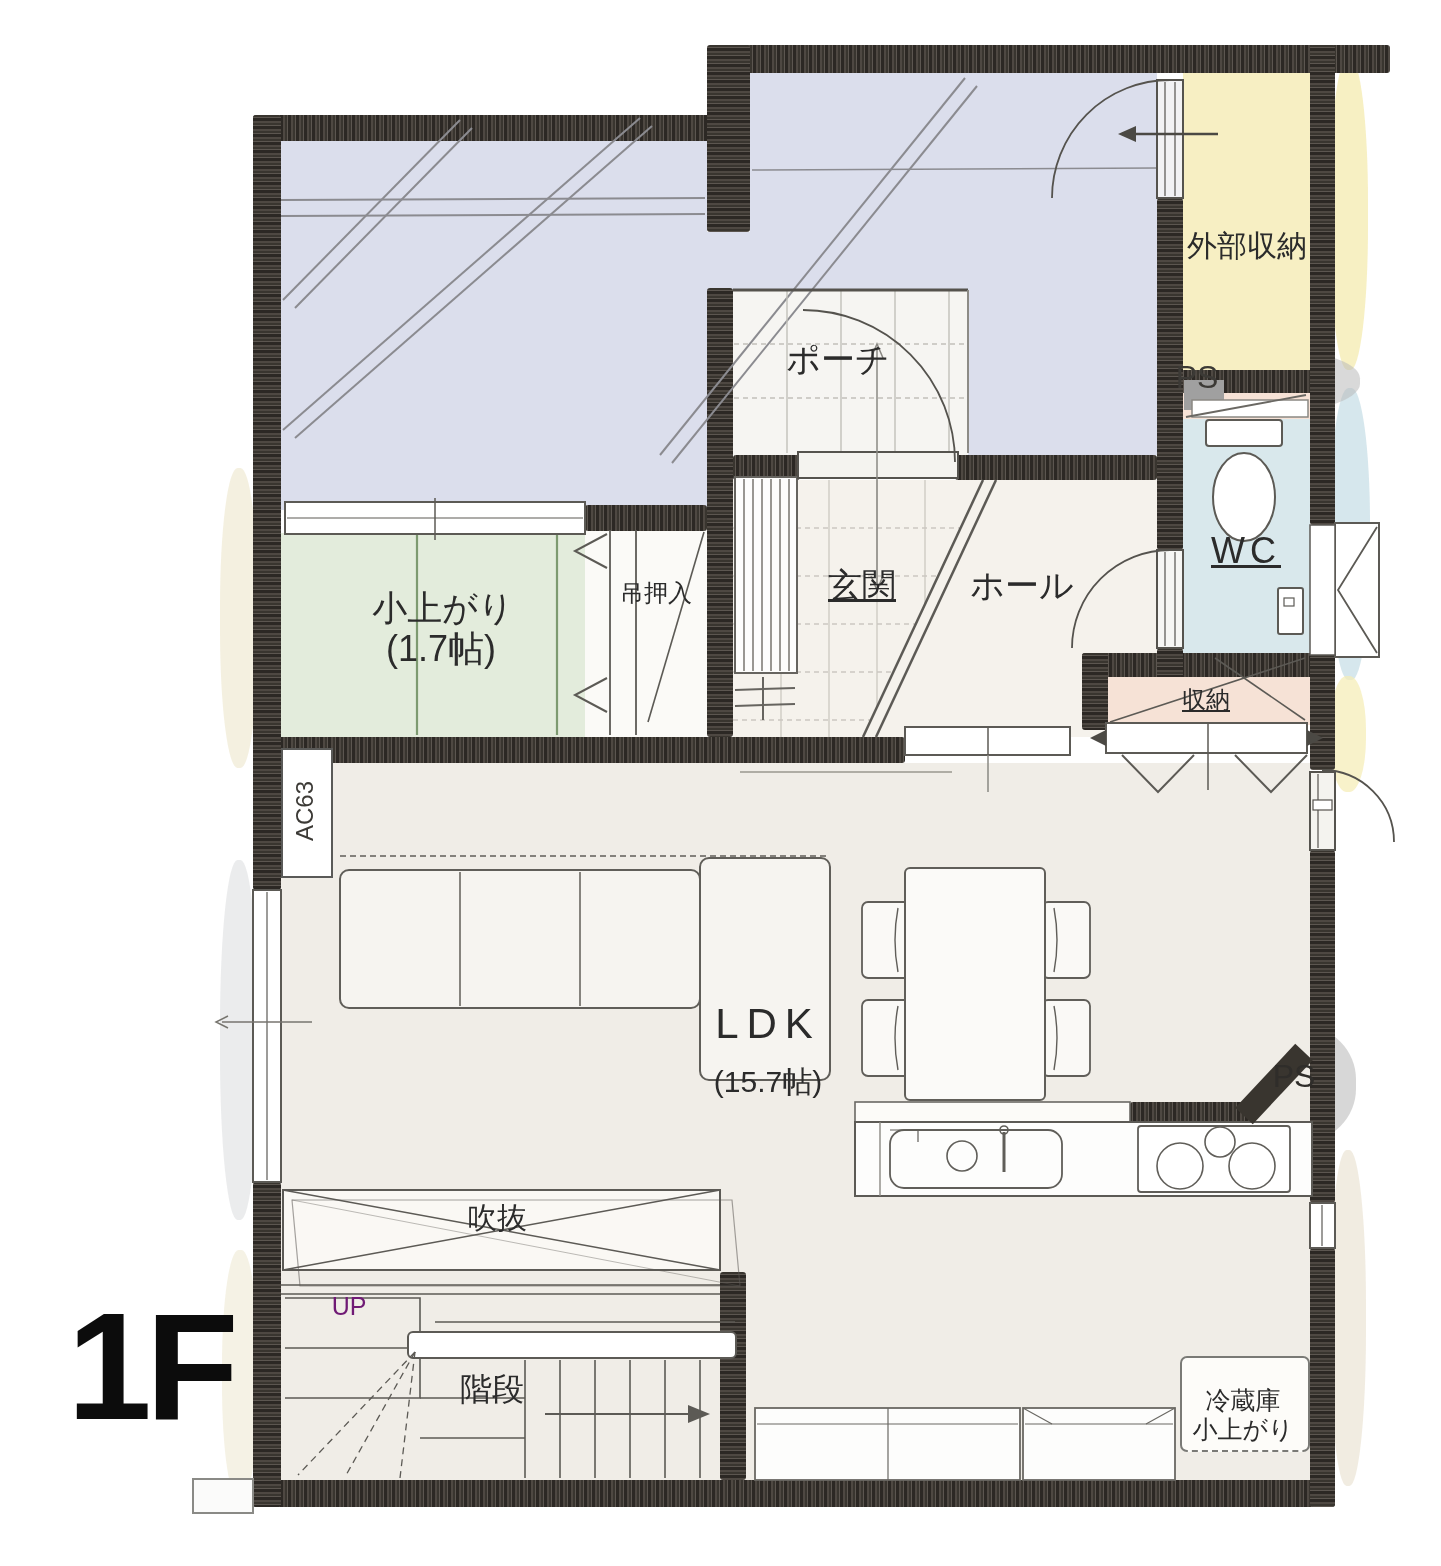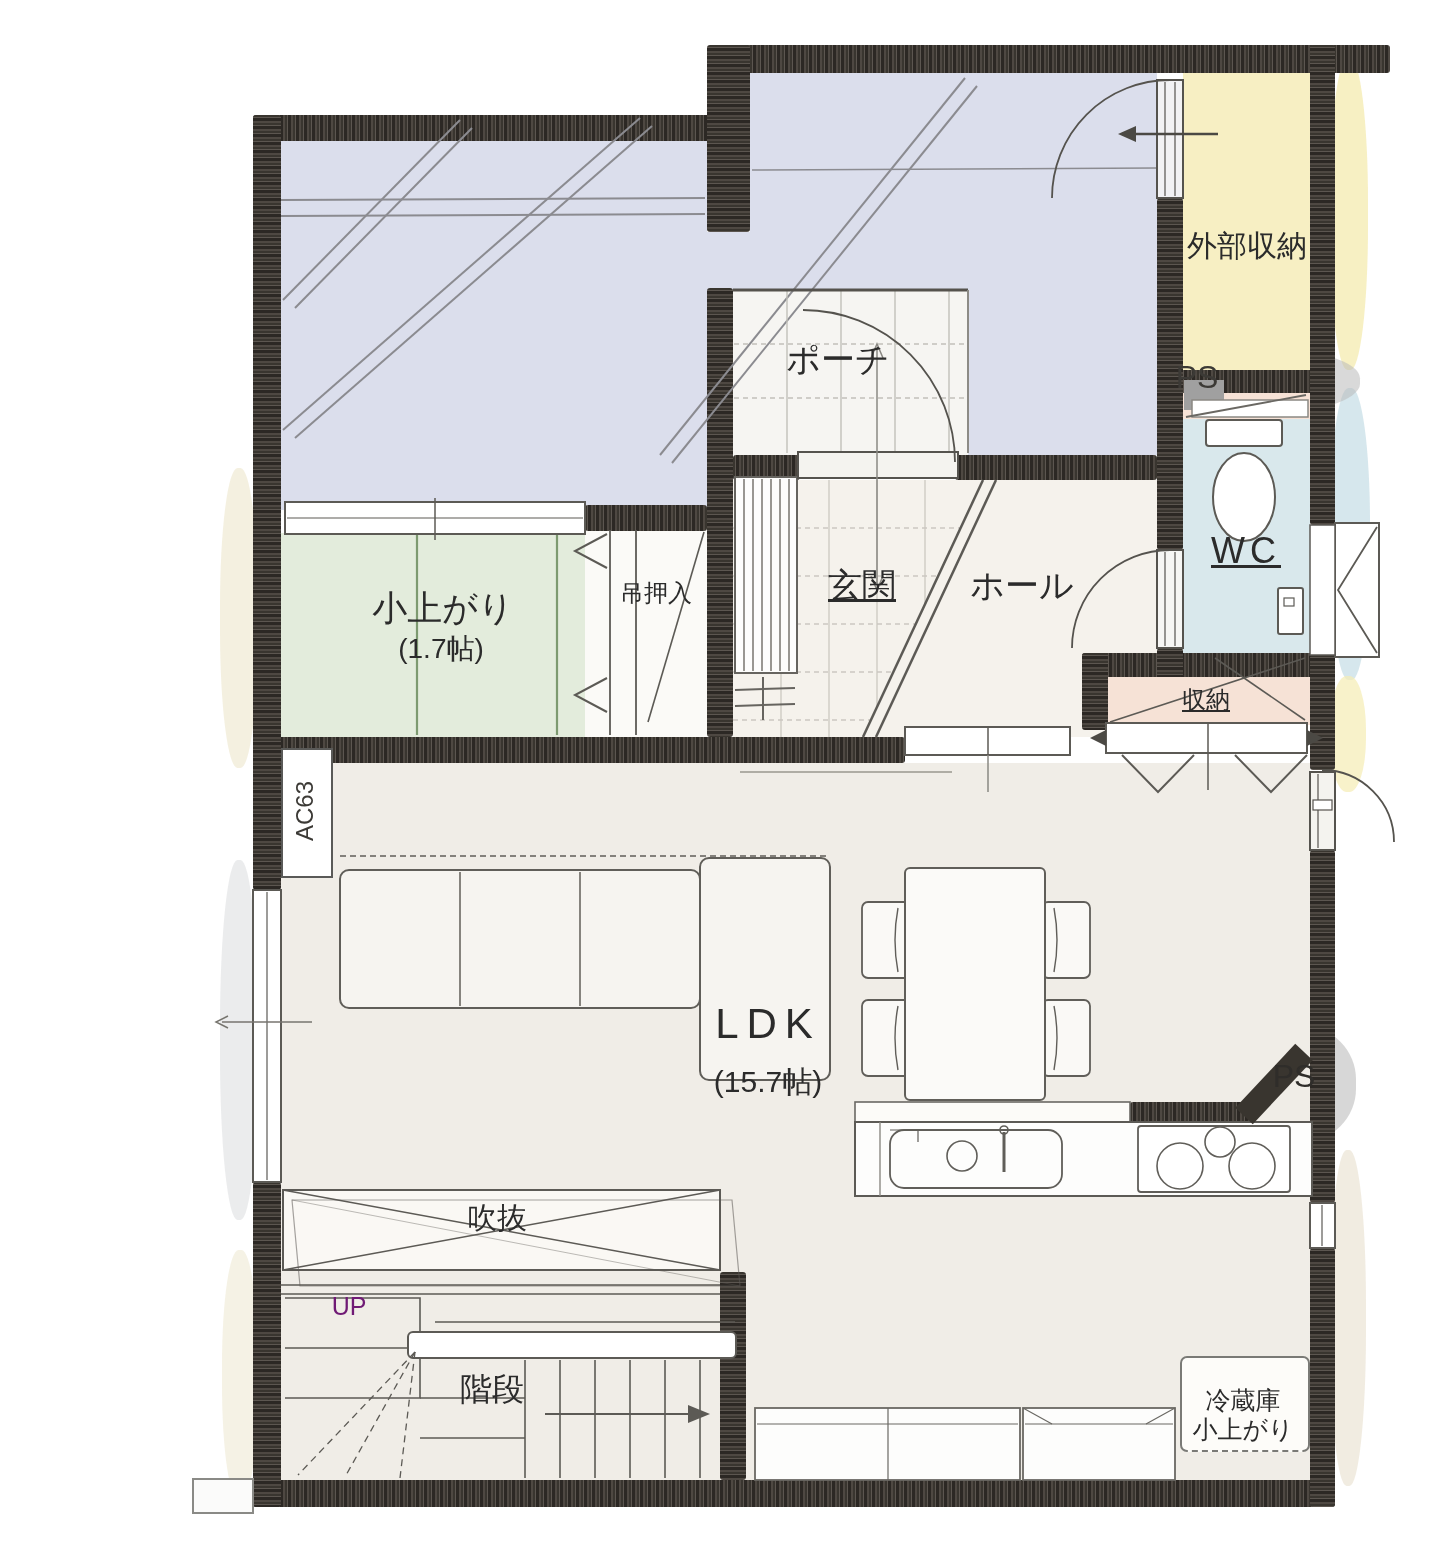--- a/index.html
+++ b/index.html
@@ -329,26 +329,27 @@
     </g>
   </svg>
 
   <div class="lbl lz" style="left:1247px;top:198px;font-size:30px;margin-top:48px;">外部収納</div>
   <div class="lbl lz" style="left:838px;top:360px;font-size:34px;">ポーチ</div>
   <div class="lbl lz" style="left:1197px;top:377px;font-size:32px;color:#3c3a36;">PS</div>
   <div class="lbl lz" style="left:1246px;top:551px;font-size:36px;letter-spacing:5px;text-decoration:underline;">WC</div>
   <div class="lbl lz" style="left:862px;top:586px;font-size:34px;text-decoration:underline;">玄関</div>
   <div class="lbl lz" style="left:1022px;top:586px;font-size:34px;">ホール</div>
   <div class="lbl lz" style="left:443px;top:608px;font-size:35px;">小上がり</div>
-  <div class="lbl lz" style="left:441px;top:649px;font-size:28px;">(1.7帖)</div>
+  <div class="lbl lz" style="left:441px;top:649px;font-size:36px;">(1.7帖)</div>
   <div class="lbl lz" style="left:656px;top:593px;font-size:24px;">吊押入</div>
   <div class="lbl lz" style="left:1206px;top:700px;font-size:24px;text-decoration:underline;">収納</div>
   <div class="lbl lz rot" style="left:305px;top:811px;font-size:24px;color:#3c3a36;">AC63</div>
   <div class="lbl lz" style="left:768px;top:1024px;font-size:42px;letter-spacing:8px;">LDK</div>
   <div class="lbl lz" style="left:768px;top:1066px;font-size:30px;margin-top:16px;">(15.7帖)</div>
   <div class="lbl lz" style="left:1294px;top:1076px;font-size:32px;color:#2f2d2a;">PS</div>
   <div class="lbl lz" style="left:497px;top:1218px;font-size:30px;">吹抜</div>
   <div class="lbl lz" style="left:349px;top:1306px;font-size:25px;color:#701a75;">UP</div>
   <div class="lbl lz" style="left:492px;top:1390px;font-size:32px;">階段</div>
   <div class="lbl lz" style="left:1243px;top:1400px;font-size:25px;">冷蔵庫</div>
   <div class="lbl lz" style="left:1243px;top:1429px;font-size:25px;">小上がり</div>
+  <div class="lbl lz" style="left:150px;top:1366px;font-size:152px;font-weight:800;letter-spacing:-6px;color:#0c0c0c;">1F</div>
 
 </div>
 
 </body></html>

